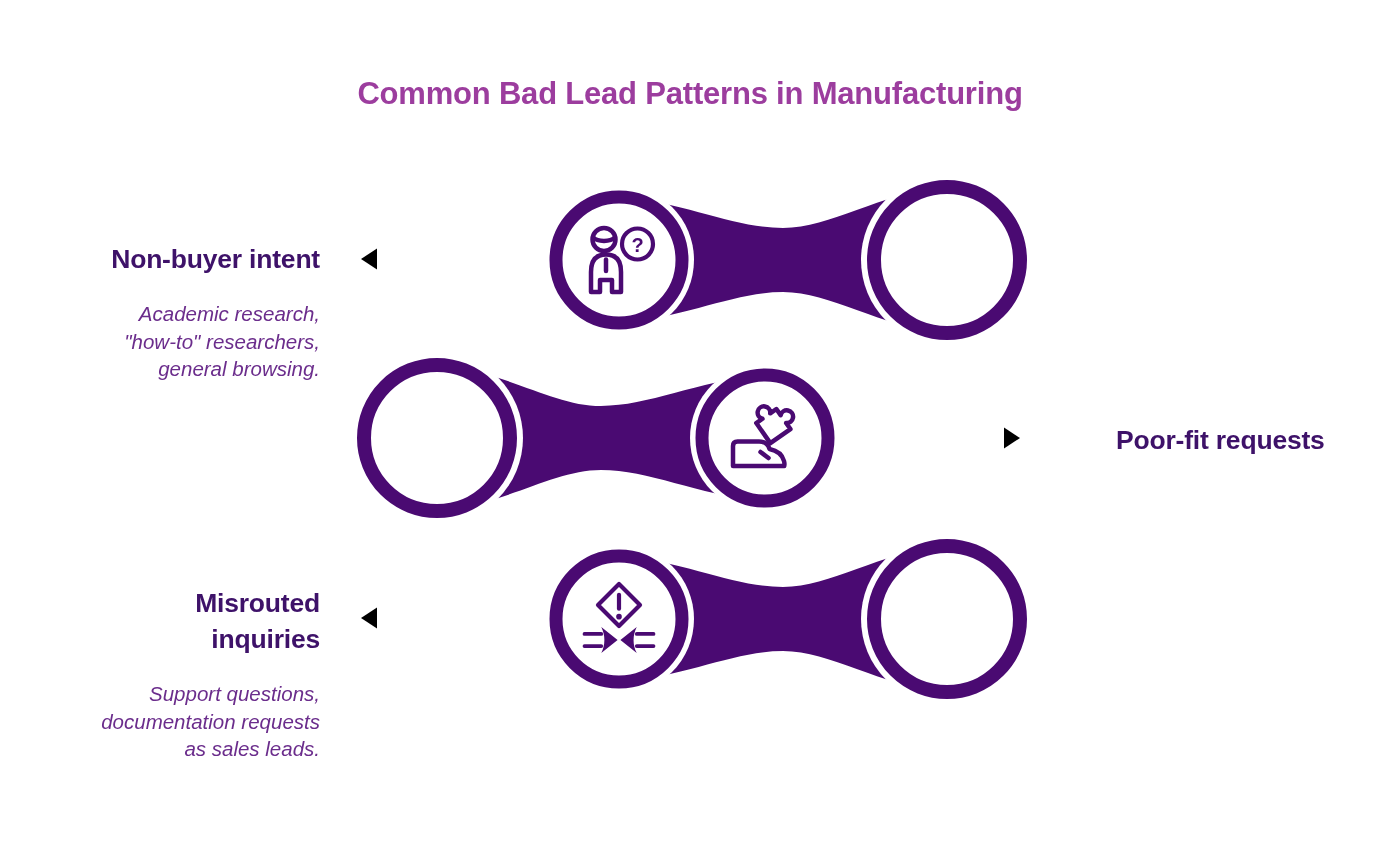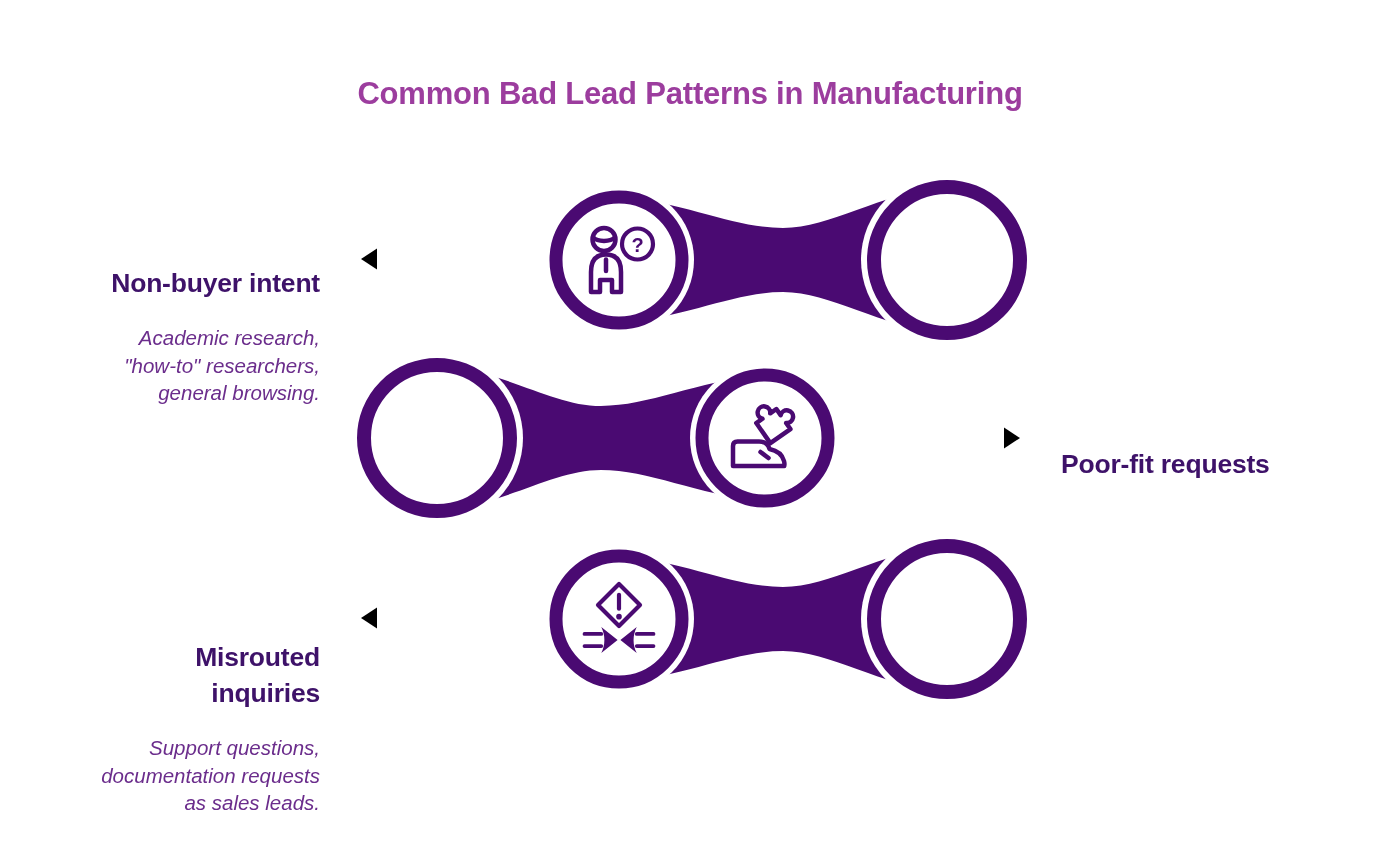--- a/index.html
+++ b/index.html
@@ -31,21 +31,21 @@
   }
   svg.icon .fill{fill:var(--deep,#4A0A72);stroke:none;}
   .icon-text{
     font-family:"Liberation Sans",sans-serif;
     font-size:20px;font-weight:bold;
     fill:var(--deep,#4A0A72);
     text-anchor:middle;
   }
   svg.arrow{position:absolute;}
   svg.arrow.mirrored{transform:scaleX(-1);}
-  .label{position:absolute;width:max-content;max-width:310px;margin-top:24px;}
+  .label{position:absolute;width:max-content;max-width:310px;}
   .label.align-right{text-align:right;}
   .label.align-left{text-align:left;}
   .label .heading{
     font-size:26.5px;font-weight:bold;line-height:36px;
     color:var(--heading,#3E1269);
     white-space:pre-line;letter-spacing:-0.2px;
   }
   .label .desc{
     margin-top:23px;
     font-size:20.5px;line-height:27.5px;
@@ -112,21 +112,21 @@
       <path transform="rotate(-35 50 30)" d="M38 18 h7.5 a6.3 6.3 0 1 1 9.5 0 h7.5 v7.5 a6.3 6.3 0 1 1 0 9.5 v7.5 h-24.5 z"></path>
       <path d="M10 70 L10 50 Q10 45.5 14.5 45.5 L36 45.5 Q44.5 45.5 46.5 53 Q58.5 55.5 61 65 Q61.8 68 61.2 70 Z"></path>
       <line x1="37.5" y1="56" x2="45.5" y2="62"></line>
     </g>
   </svg>
 
   <svg class="arrow mirrored" viewBox="0 0 184 30" width="184" height="30" style="left:845px;top:423px">
     <use href="#arrow-left-shape"></use>
   </svg>
 
-  <div class="label align-left" style="left:1061px;top:422px">
+  <div class="label align-left" style="left:1116px;top:422px">
     <div class="heading">Poor-fit requests</div>
   </div>
 
   <svg class="dumbbell" viewBox="0 0 480 164" width="480" height="164" style="left:549px;top:537px">
     <use href="#dumbbell-shape"></use>
   </svg>
 
   <svg class="icon" viewBox="0 0 90 90" width="84" height="84" style="left:577px;top:577px">
     <g class="stroke">
       <path d="M45 7.5 L67.5 30 L45 52.5 L22.5 30 Z"></path>
@@ -138,21 +138,21 @@
     </g>
     <circle class="fill" cx="45" cy="42.5" r="3"></circle>
     <path class="fill" d="M26 53.5 L43.5 67.5 L26 81.5 C 30.5 72.5, 30.5 62.5, 26 53.5 Z"></path>
     <path class="fill" d="M64 53.5 L46.5 67.5 L64 81.5 C 59.5 72.5, 59.5 62.5, 64 53.5 Z"></path>
   </svg>
 
   <svg class="arrow" viewBox="0 0 184 30" width="184" height="30" style="left:352px;top:603px">
     <use href="#arrow-left-shape"></use>
   </svg>
 
-  <div class="label align-right" style="right:1060px;top:615px">
+  <div class="label align-right" style="right:1060px;top:585px">
     <div class="heading">Misrouted
 inquiries</div>
     <div class="desc">Support questions,
 documentation requests
 as sales leads.</div>
   </div>
 
 </div>
 
 </body></html>

